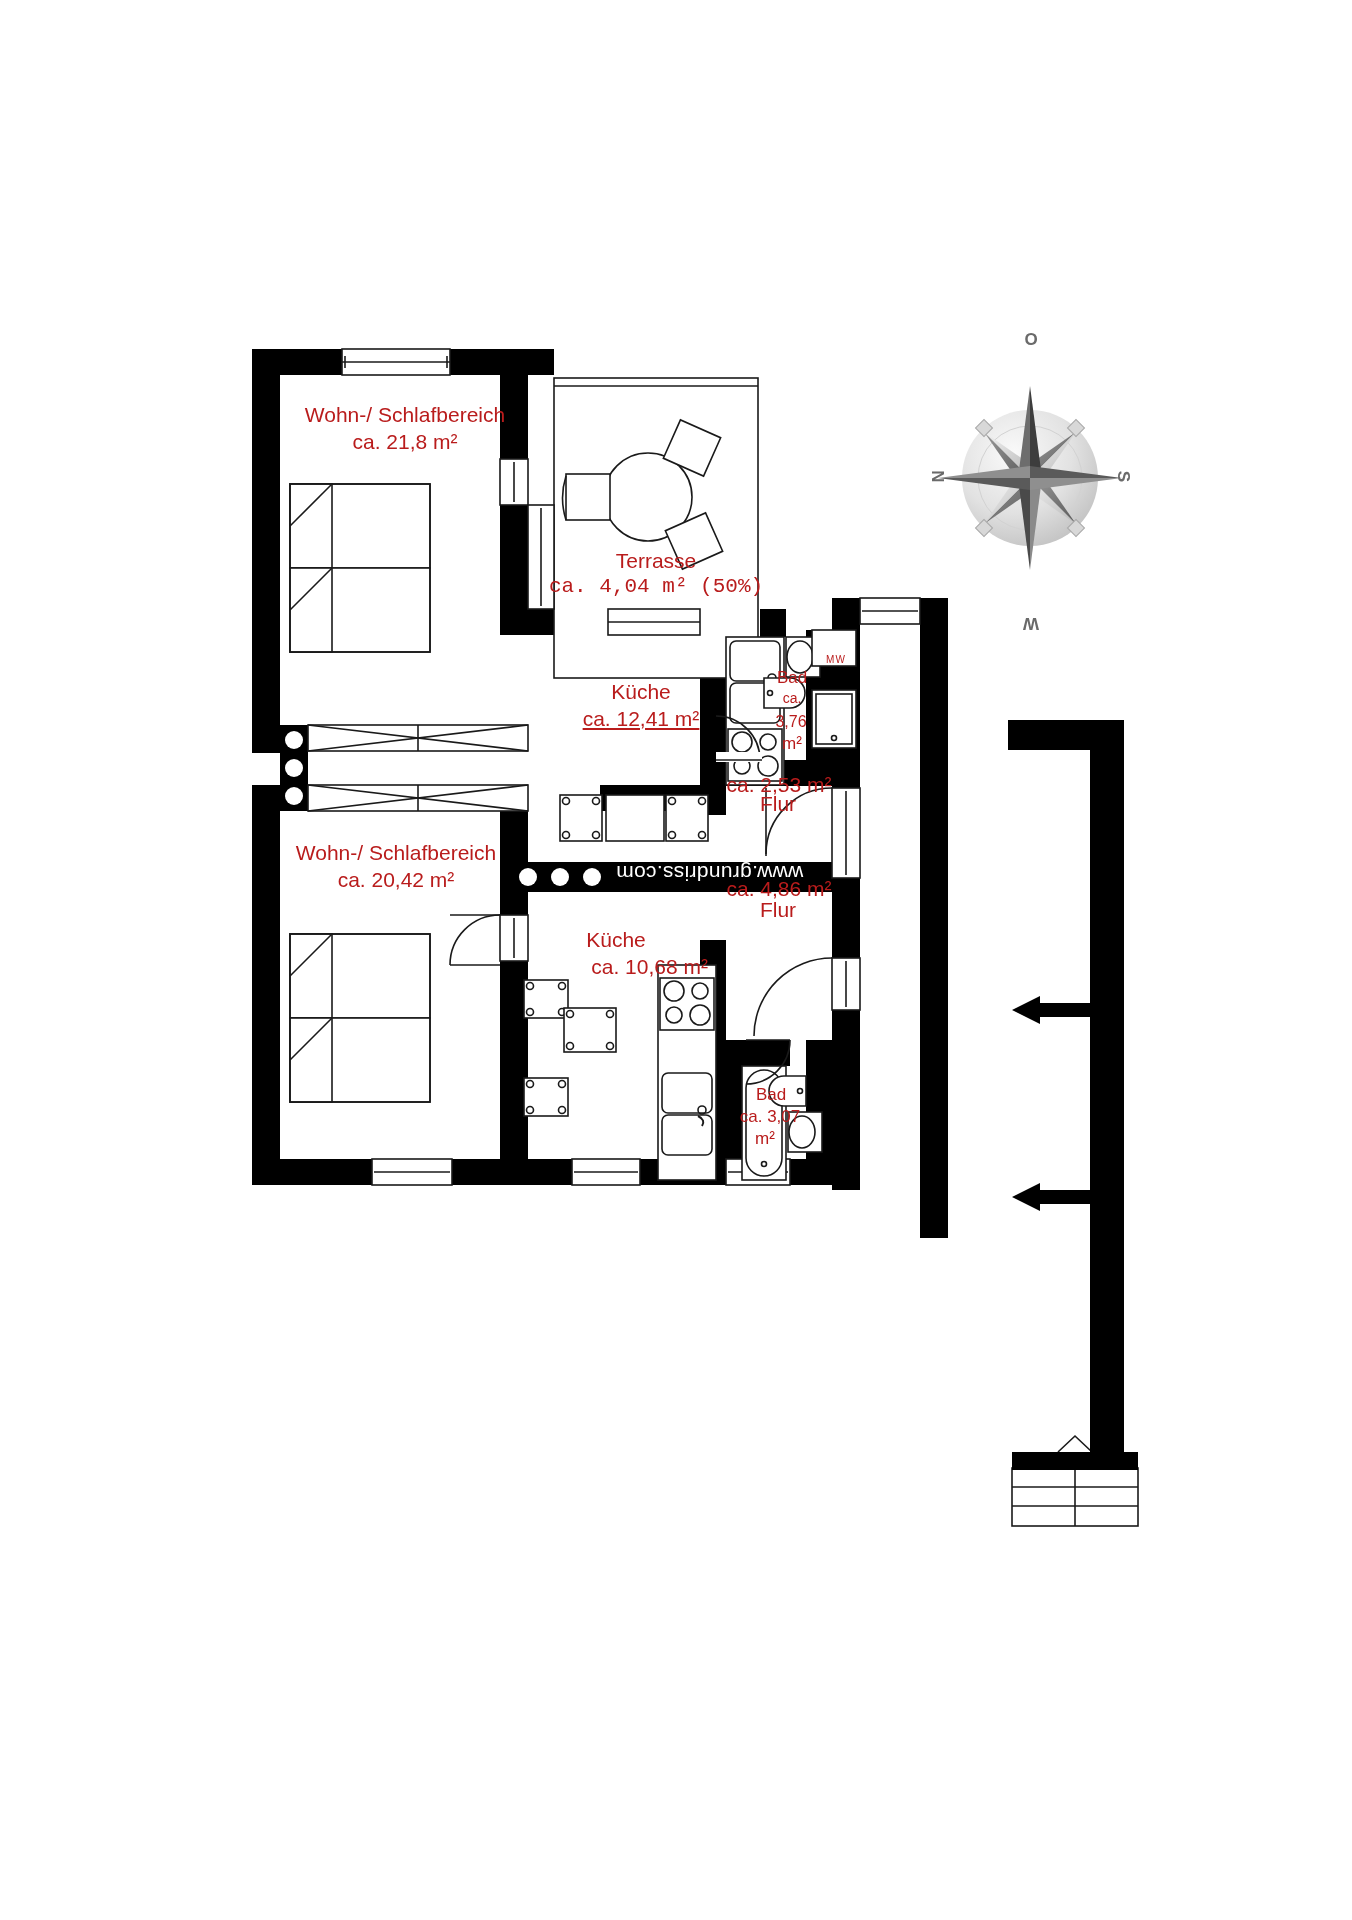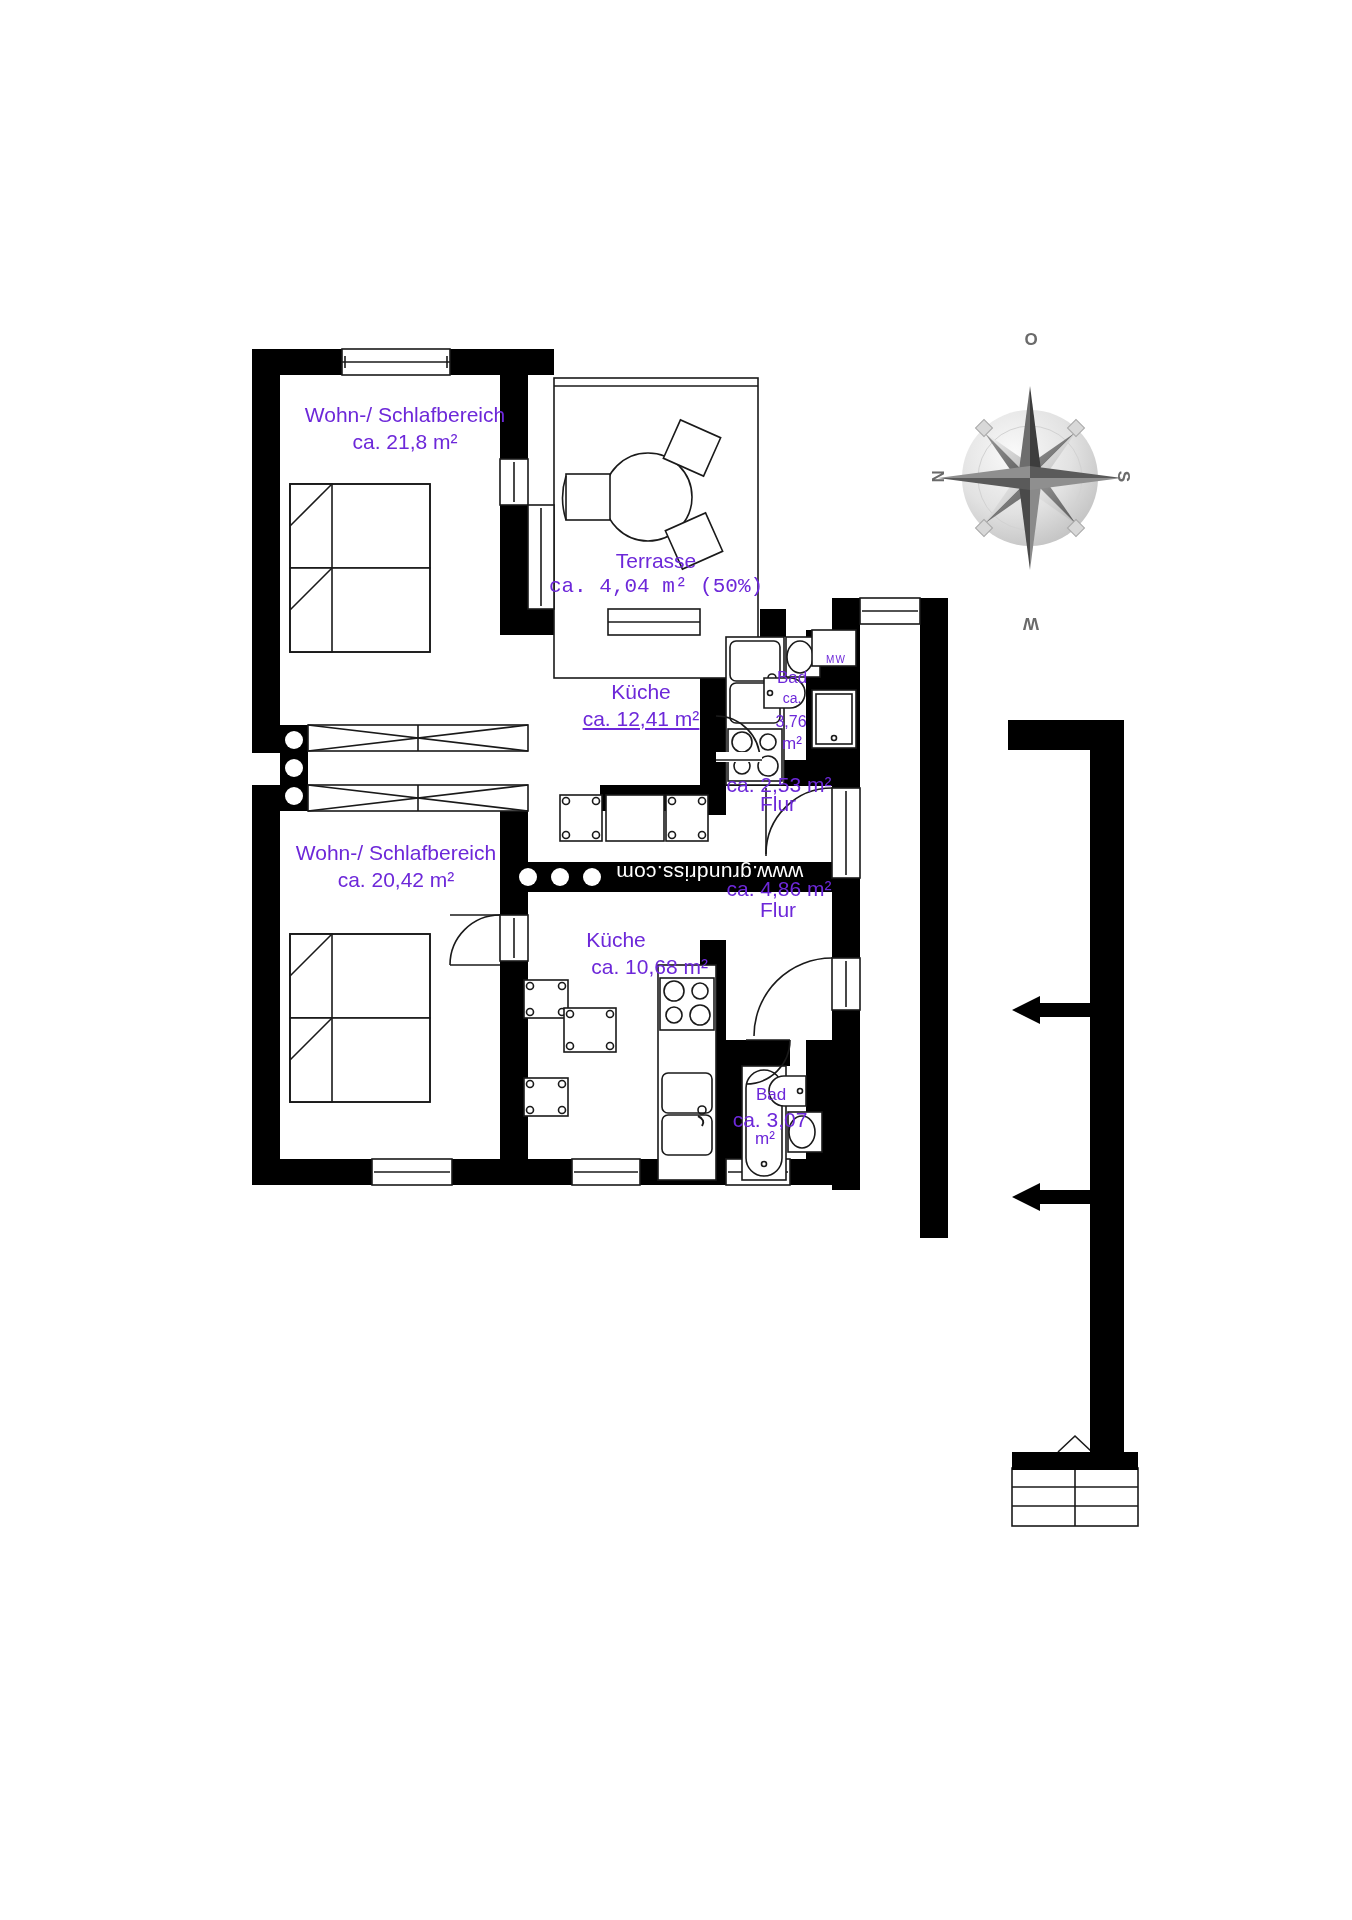--- a/index.html
+++ b/index.html
@@ -4,21 +4,21 @@
 <style>
   html,body{margin:0;padding:0;background:#ffffff;}
   body{
     width:1352px;height:1920px;position:relative;overflow:hidden;
     font-family:"Liberation Sans","DejaVu Sans",sans-serif;
     color:#000;
   }
   #plan{position:absolute;left:0;top:0;width:1352px;height:1920px;}
   .lbl{
     position:absolute;text-align:center;line-height:1.22;
-    color:#6d28d9;white-space:nowrap;pointer-events:none;
+    color:#b91c1c;white-space:nowrap;pointer-events:none;
   }
   .lbl.big{font-size:21px;}
   .lbl.sm{font-size:15px;}
   .watermark{
     position:absolute;font-size:21px;color:#ffffff;
     transform:rotate(180deg);white-space:nowrap;letter-spacing:.3px;
   }
   .compass{position:absolute;}
 </style>
 </head>
@@ -435,14 +435,14 @@
 <div class="lbl big" style="left:290px;top:840px;width:212px;">Wohn-/ Schlafbereich</div>
 <div class="lbl big" style="left:290px;top:867px;width:212px;">ca. 20,42 m²</div>
 
 <div class="lbl big" style="left:524px;top:927px;width:184px;">Küche</div>
 <div class="lbl big" style="left:524px;top:954px;width:184px;text-align:right;">ca. 10,68 m²</div>
 
 <div class="lbl big" style="left:704px;top:897px;width:148px;">Flur</div>
 <div class="lbl big" style="left:690px;top:876px;width:178px;">ca. 4,86 m²</div>
 
 <div class="lbl sm" style="left:740px;top:1085px;width:62px;font-size:17px;">Bad</div>
-<div class="lbl sm" style="left:726px;top:1107px;width:88px;font-size:21px;">ca. 3,07</div>
+<div class="lbl sm" style="left:726px;top:1107px;width:88px;font-size:17px;">ca. 3,07</div>
 <div class="lbl sm" style="left:734px;top:1129px;width:62px;font-size:17px;">m²</div>
 
 </body></html>

